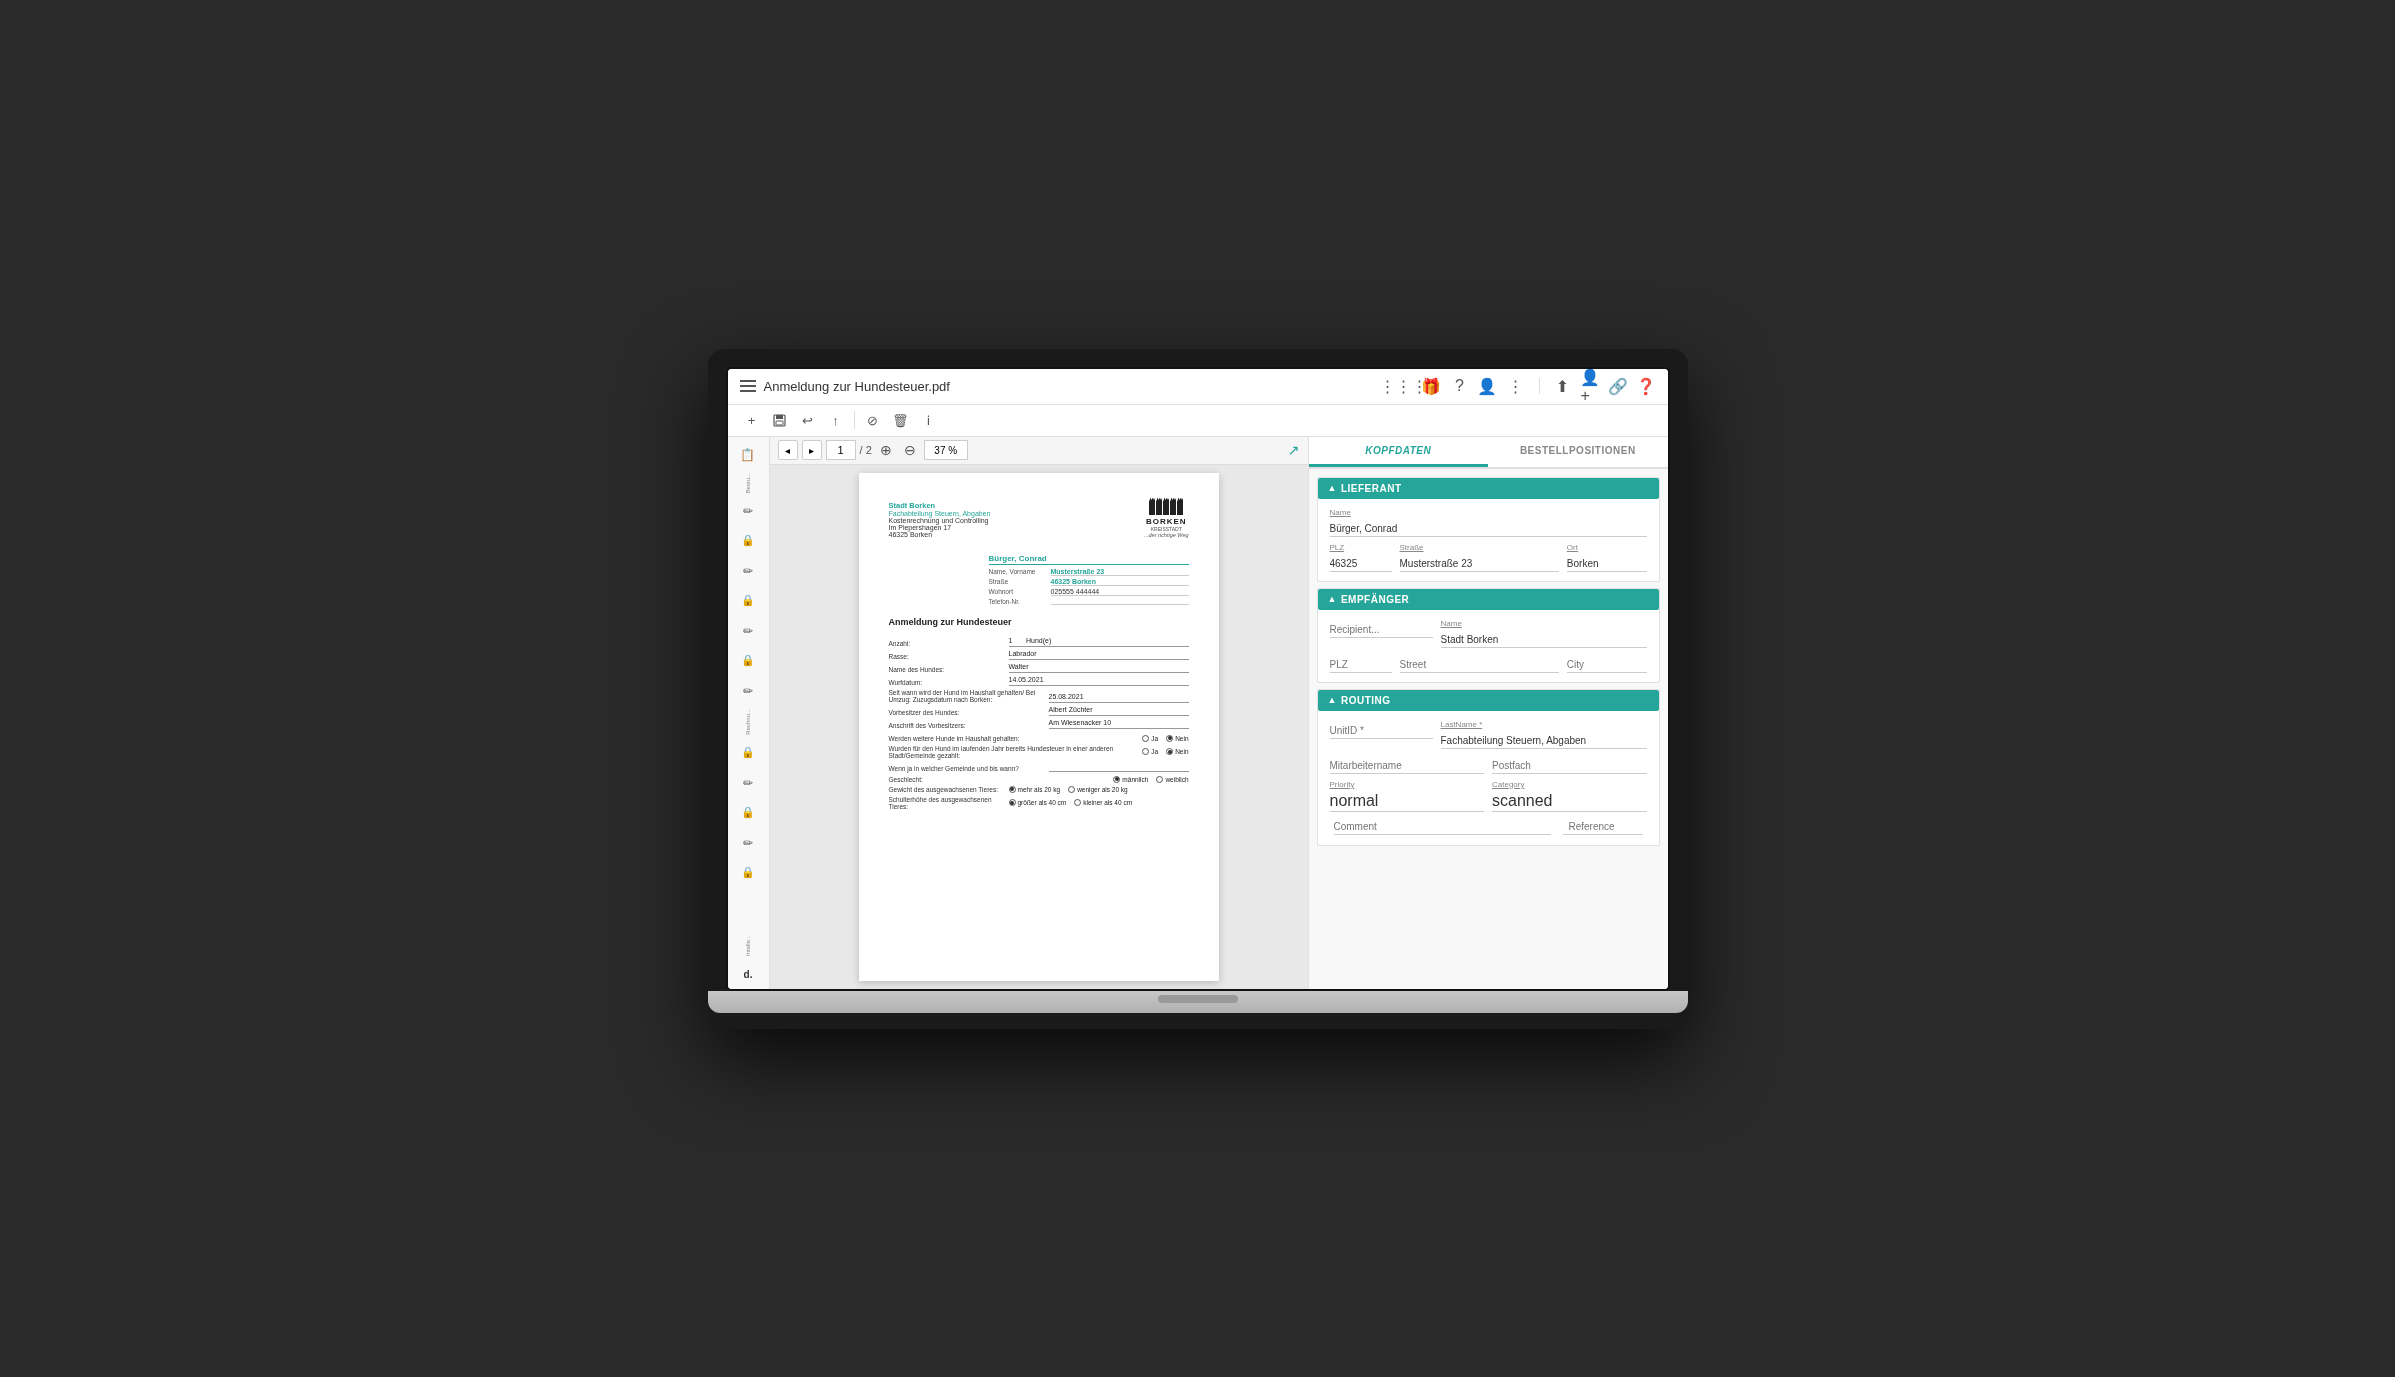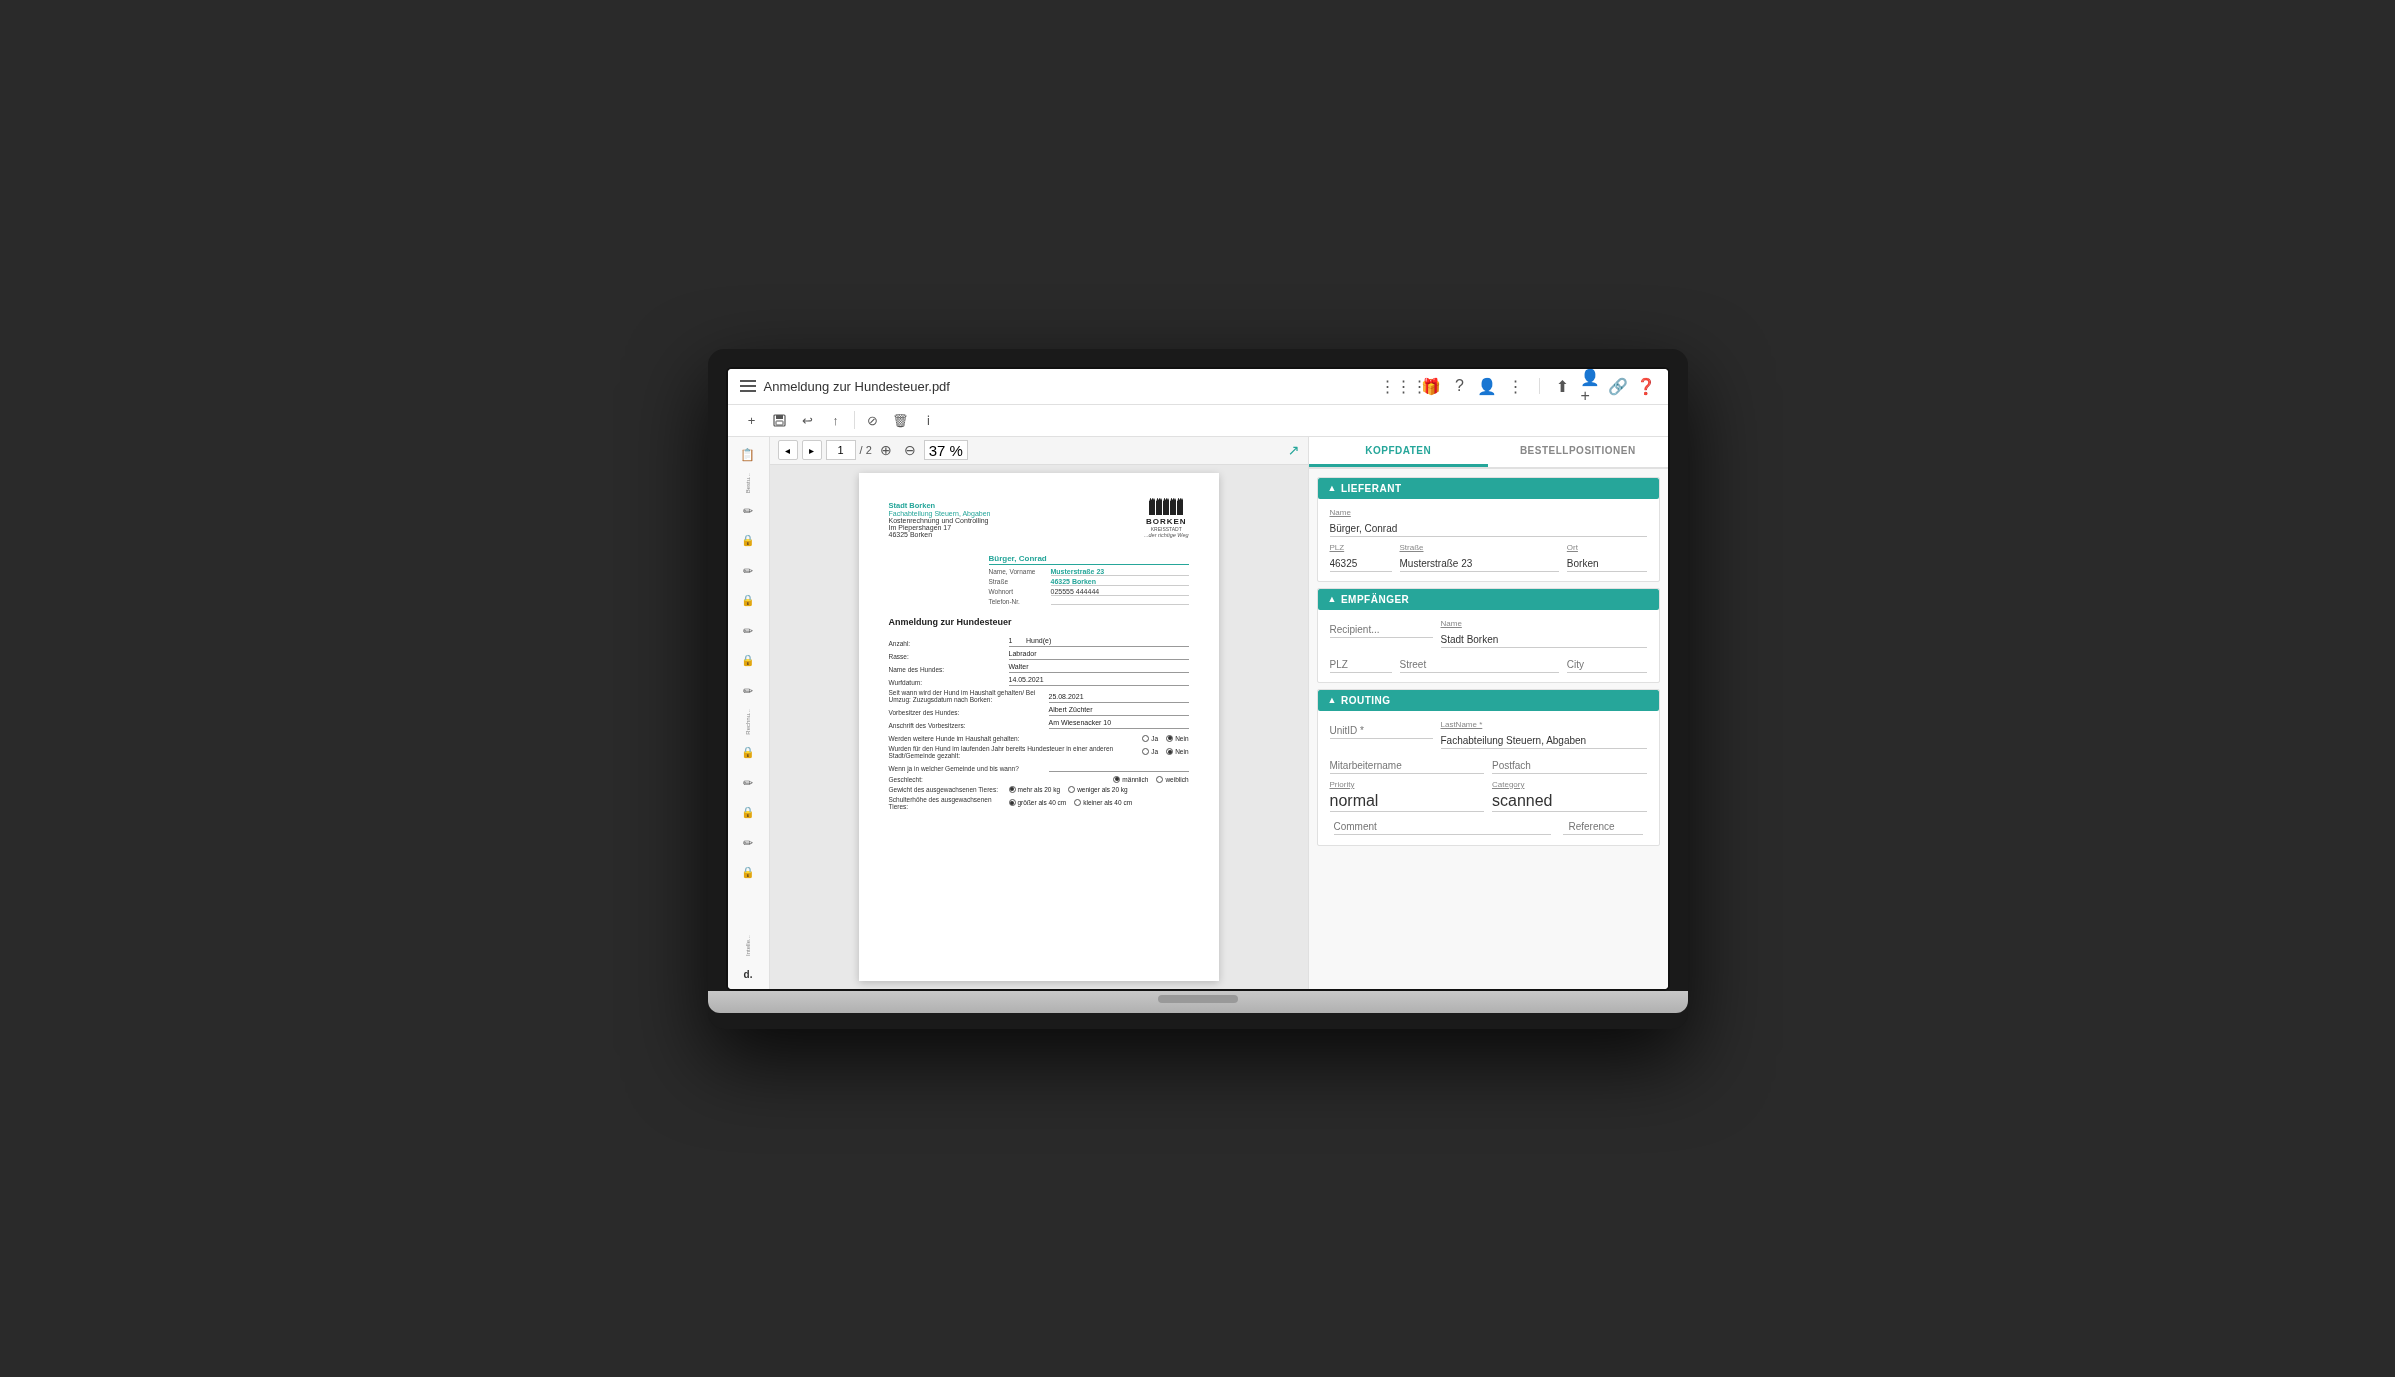--- a/index.html
+++ b/index.html
@@ -221,21 +221,21 @@
       border: none;
       background: transparent;
       font-size: 14px;
       color: #555;
     }
     .pdf-zoom-input {
       width: 44px;
       height: 20px;
       border: 1px solid #ccc;
       text-align: center;
-      font-size: 15px;
+      font-size: 10px;
     }
     .pdf-external-link {
       margin-left: auto;
       color: #26a69a;
       font-size: 14px;
       cursor: pointer;
     }
 
     .pdf-content {
       flex: 1;
@@ -430,20 +430,21 @@
       font-size: 10px;
       font-weight: 600;
       color: #888;
       cursor: pointer;
       letter-spacing: 0.5px;
       border-bottom: 3px solid transparent;
     }
     .right-tab.active {
       color: #26a69a;
       border-bottom: 3px solid #26a69a;
+      font-style: italic;
     }
 
     .right-panel-body {
       padding: 8px;
       display: flex;
       flex-direction: column;
       gap: 6px;
     }
 
     .section-header {

